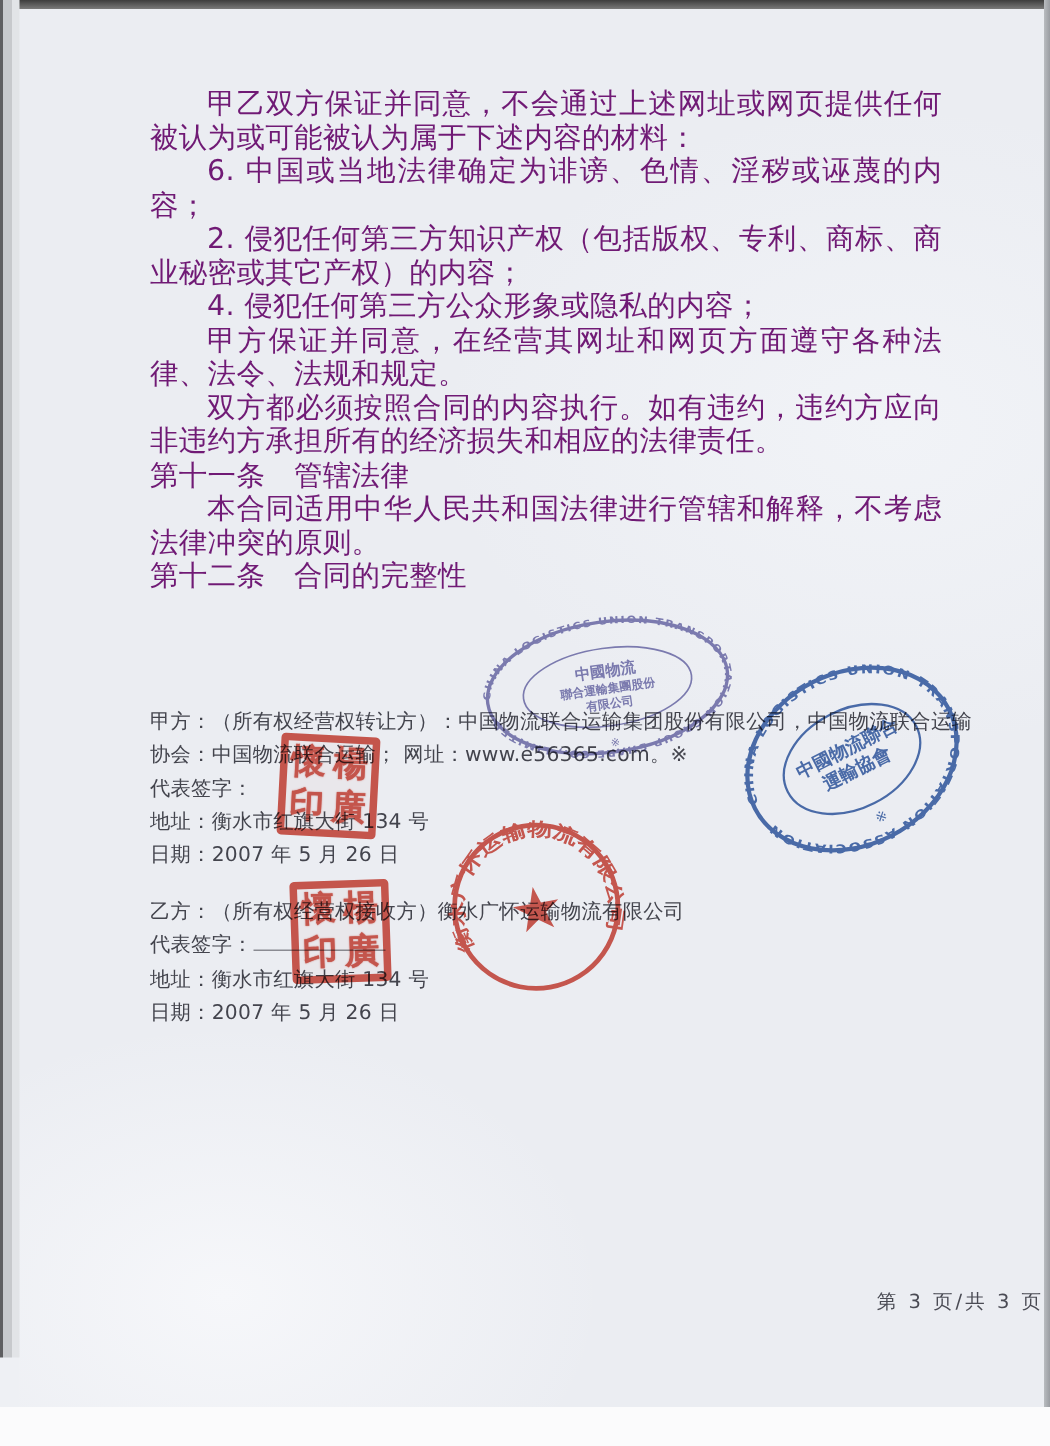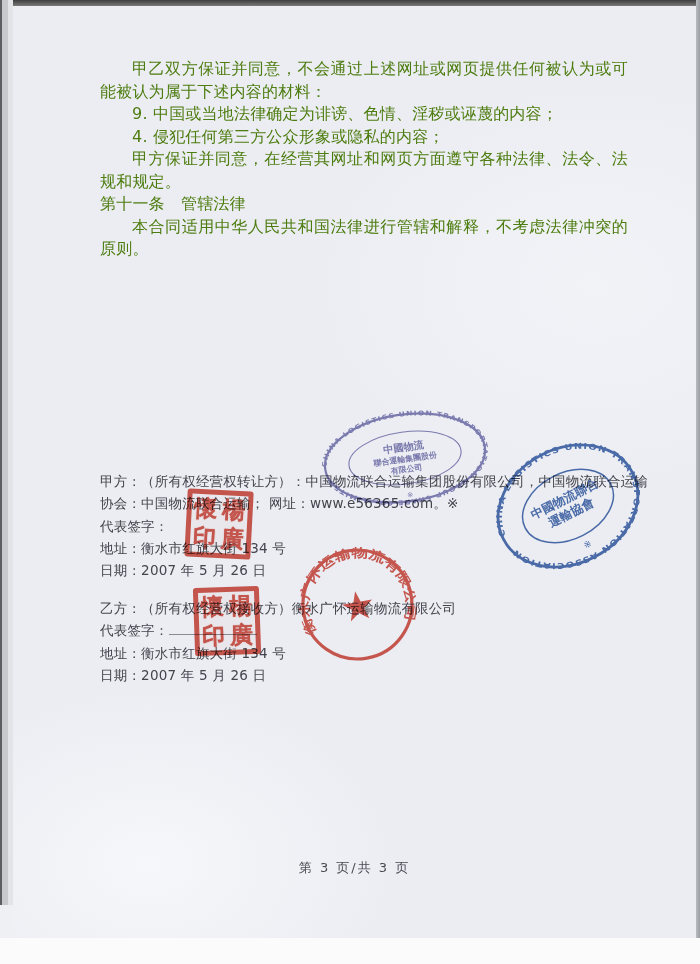--- a/index.html
+++ b/index.html
@@ -18,36 +18,36 @@
   .paper{
     position:absolute;left:13px;top:6px;right:4px;bottom:26px;
     background:
       radial-gradient(420px 300px at 20% 92%, #f6f7fa 0%, rgba(246,247,250,0) 60%),
       radial-gradient(500px 360px at 85% 30%, #f1f3f7 0%, rgba(241,243,247,0) 60%),
       #ebedf2;
   }
   
   .doc{
     position:absolute;left:100px;top:58px;width:528px;
-    font-size:16px;line-height:22.5px;color:#4d7c0f;
+    font-size:19px;line-height:22.5px;color:#701a75;
     text-align:justify;letter-spacing:.2px;
   }
   .doc p{margin:0;}
   .indent{text-indent:2em;}
   .sp{margin-top:5px;}
   .party{
     position:absolute;left:100px;font-size:13.5px;line-height:22.3px;
     color:#43444d;letter-spacing:.2px;white-space:nowrap;
   }
   .party-a{top:470px;}
   .party-b{top:597px;}
   .party p{margin:0;}
   .sign-line{display:inline-block;width:88px;border-bottom:1px solid #8a8b92;height:12px;vertical-align:baseline;}
   .footer{
-    position:absolute;left:13px;right:4px;top:859px;text-align:center;
+    position:absolute;left:13px;right:4px;top:859px;text-align:right;
     font-size:13px;letter-spacing:2px;color:#4a4b54;
   }
   
   .stamp{position:absolute;mix-blend-mode:multiply;}
   .stamp-group{left:317px;top:407px;width:176px;height:102px;transform:rotate(-8deg);opacity:.82;}
   .stamp-assoc{left:486px;top:440px;width:164px;height:132px;transform:rotate(-27deg);opacity:.9;}
   .stamp-round{left:294px;top:541px;width:127px;height:127px;transform:rotate(-10deg);opacity:.88;}
   .name-seal{
     position:absolute;mix-blend-mode:multiply;opacity:.88;
     width:56px;height:58px;border:5px solid #cf4437;border-radius:3px;
@@ -62,25 +62,28 @@
 <body>
 
 <div class="paper"></div>
 <div class="edge-top"></div>
 <div class="edge-left"></div>
 <div class="edge-right"></div>
 <div class="band-bottom"></div>
 
 <div class="doc">
   <p class="indent">甲乙双方保证并同意，不会通过上述网址或网页提供任何被认为或可能被认为属于下述内容的材料：</p>
-  <p class="indent">9. 中国或当地法律确定为诽谤、色情、淫秽或诬蔑的内容；</p>
+  <p class="indent">6. 中国或当地法律确定为诽谤、色情、淫秽或诬蔑的内容；</p>
+  <p class="indent">2. 侵犯任何第三方知识产权（包括版权、专利、商标、商业秘密或其它产权）的内容；</p>
   <p class="indent">4. 侵犯任何第三方公众形象或隐私的内容；</p>
   <p class="indent">甲方保证并同意，在经营其网址和网页方面遵守各种法律、法令、法规和规定。</p>
+  <p class="indent">双方都必须按照合同的内容执行。如有违约，违约方应向非违约方承担所有的经济损失和相应的法律责任。</p>
   <p>第十一条　管辖法律</p>
   <p class="indent">本合同适用中华人民共和国法律进行管辖和解释，不考虑法律冲突的原则。</p>
+  <p>第十二条　合同的完整性</p>
 </div>
 
 <div class="party party-a">
   <p>甲方：（所有权经营权转让方）：中国物流联合运输集团股份有限公司，中国物流联合运输</p>
   <p>协会：中国物流联合运输； 网址：www.e56365.com。※</p>
   <p>代表签字：</p>
   <p>地址：衡水市红旗大街 134 号</p>
   <p>日期：2007 年 5 月 26 日</p>
 </div>
 

